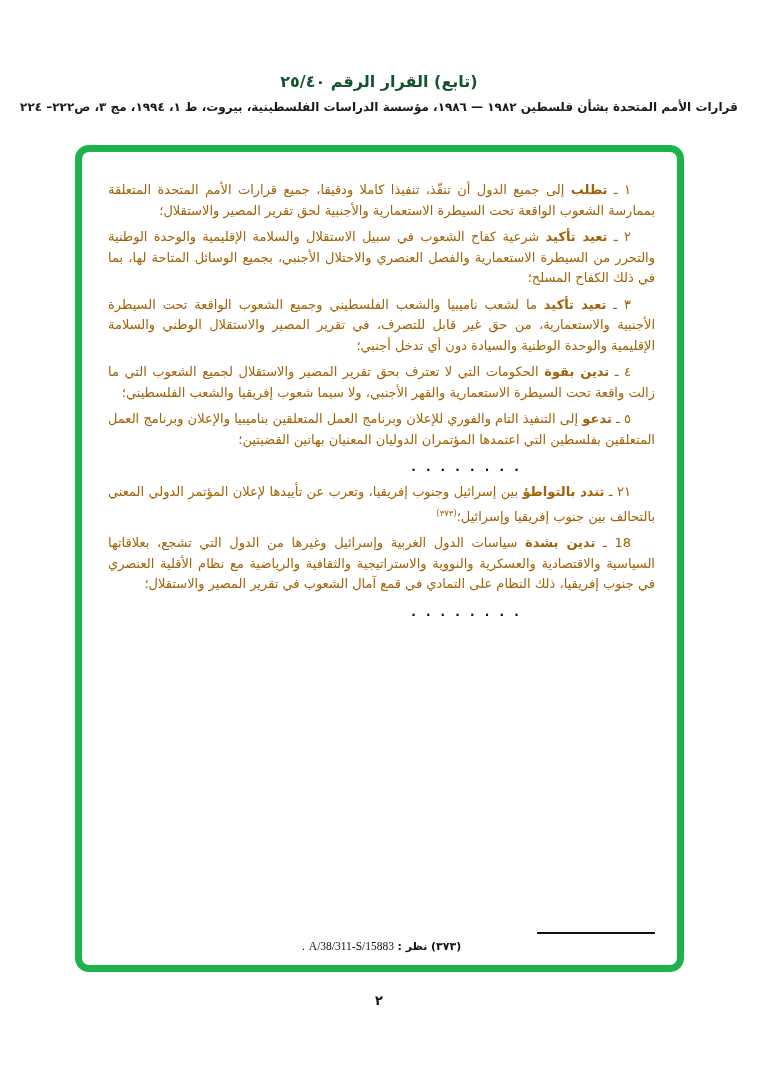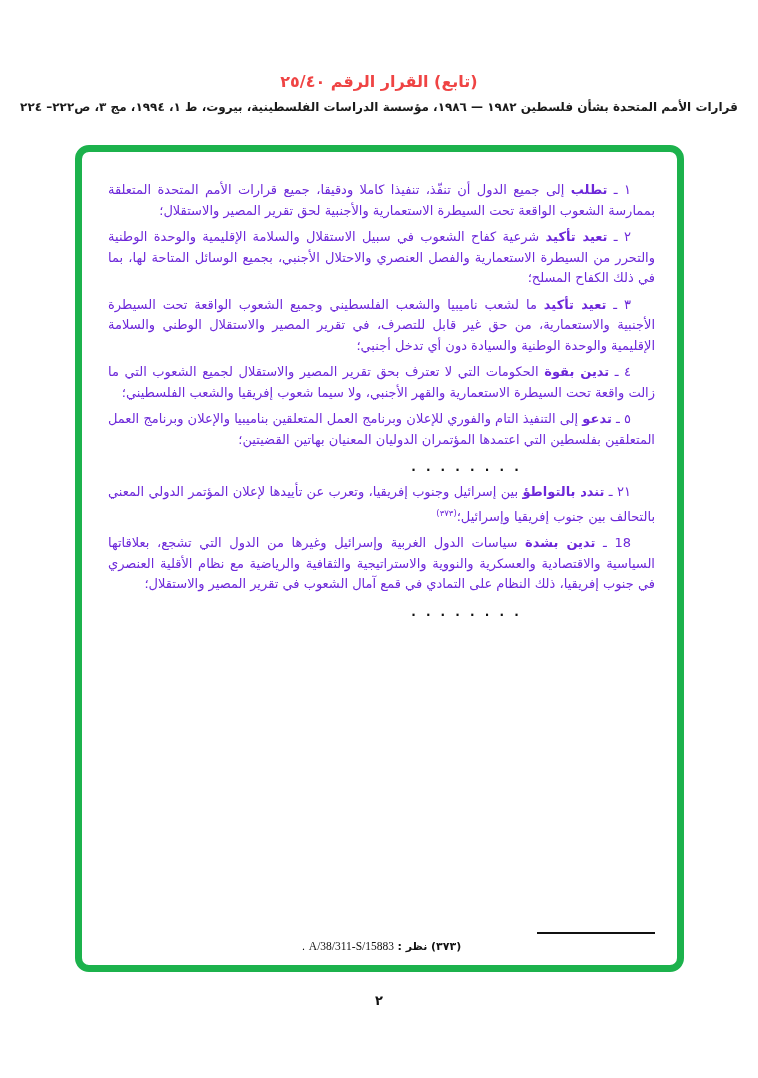--- a/index.html
+++ b/index.html
@@ -19,21 +19,21 @@
     position: absolute;
     top: 72px;
     left: 0;
     width: 100%;
     text-align: center;
     direction: rtl;
   }
   .doc-title {
     font-size: 16px;
     font-weight: bold;
-    color: #ef4444;
+    color: #14532d;
     margin: 0 0 9px 0;
   }
   .doc-citation {
     font-size: 12px;
     font-weight: bold;
     color: #1a1a1a;
     margin: 0;
     letter-spacing: 0px;
   }
   .frame {
@@ -53,21 +53,21 @@
     box-sizing: border-box;
     padding: 28px 22px 12px 26px;
     display: flex;
     flex-direction: column;
     overflow: hidden;
   }
   .para {
     margin: 0 0 6px 0;
     font-size: 13px;
     line-height: 20.5px;
-    color: #6d28d9;
+    color: #a16207;
     text-align: justify;
     text-indent: 24px;
   }
   .para .num { font-weight: normal; }
   .para strong { font-weight: bold; }
   .fn-sup {
     font-size: 8.5px;
     vertical-align: super;
     font-weight: normal;
   }

